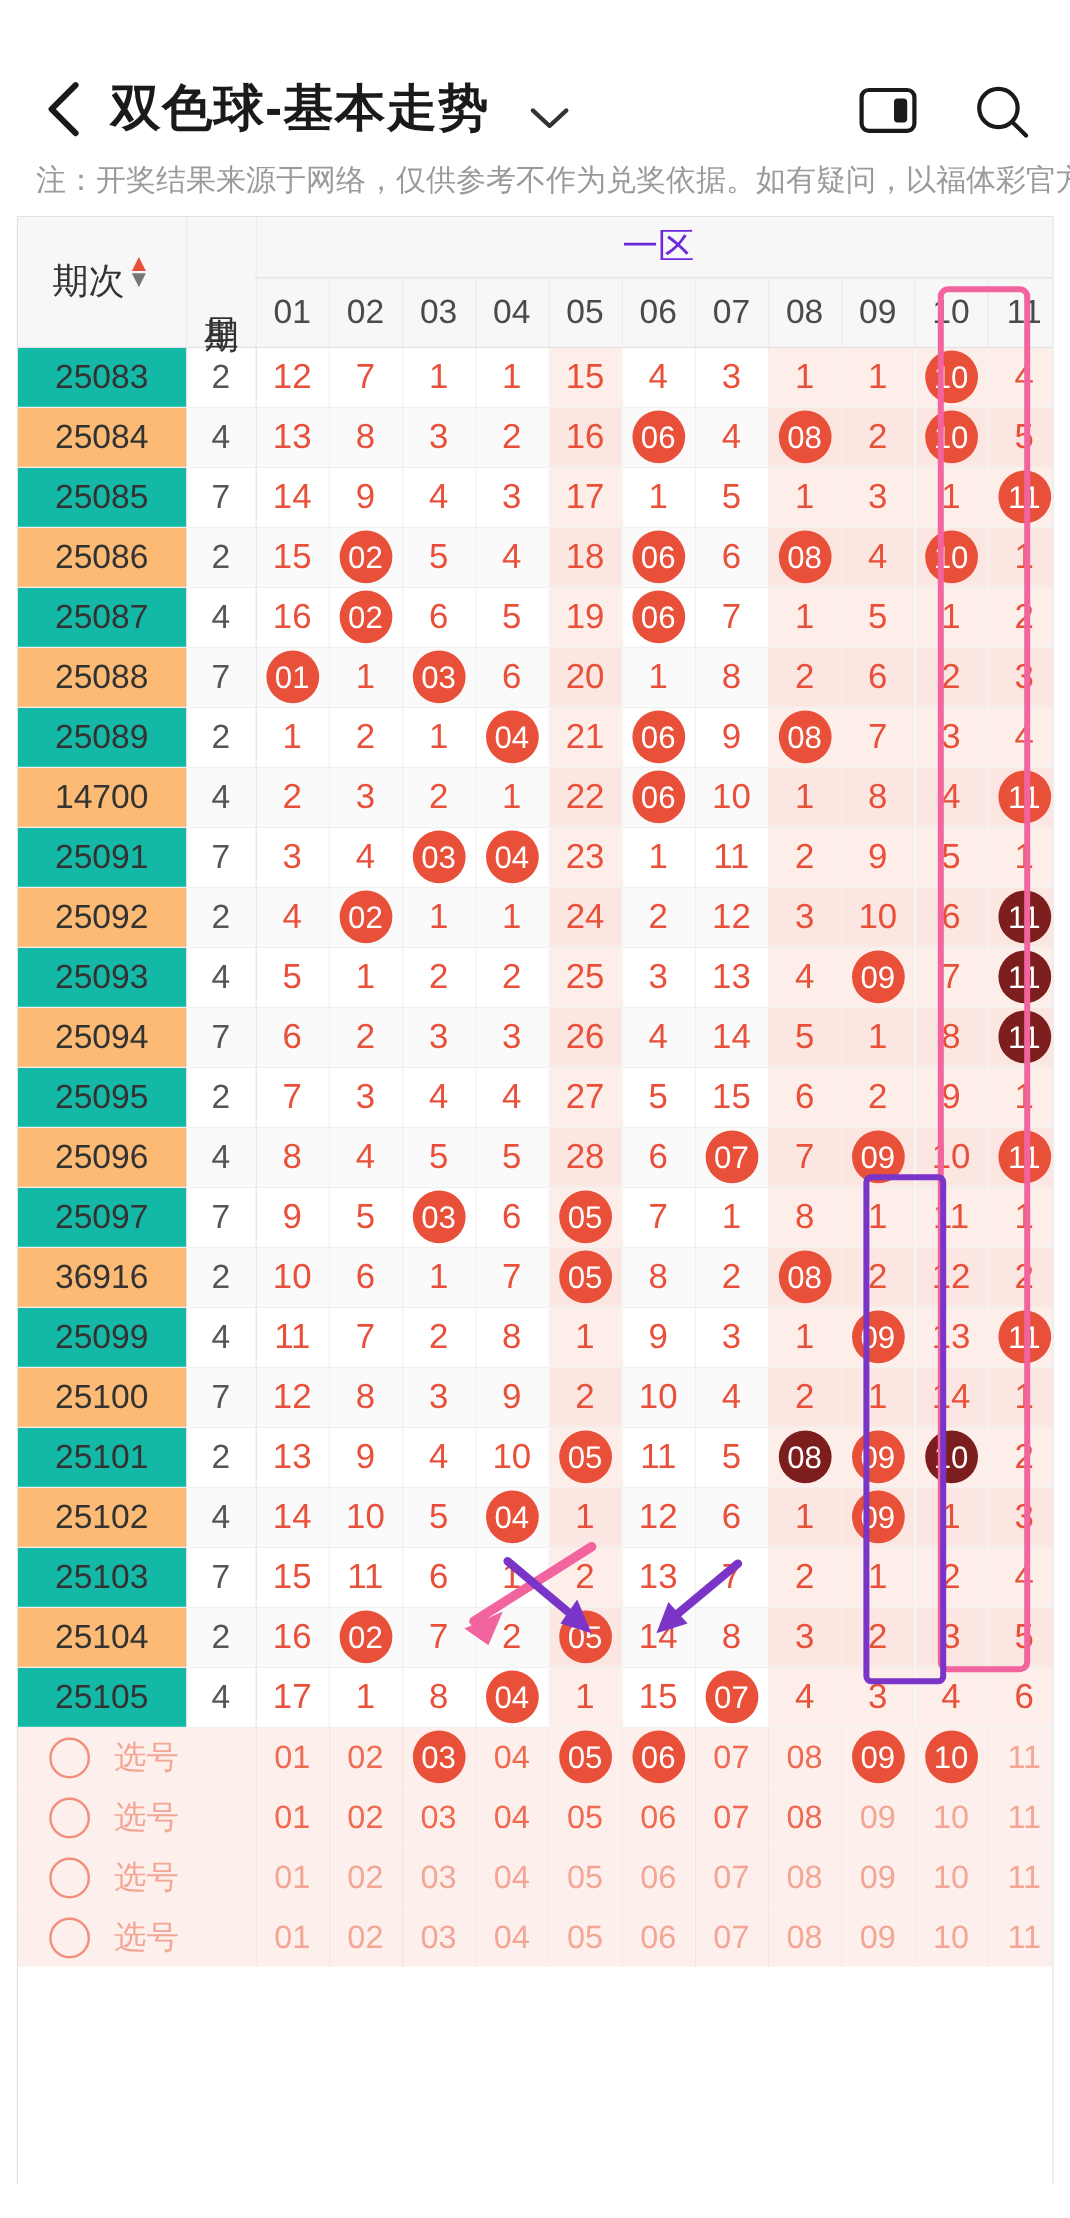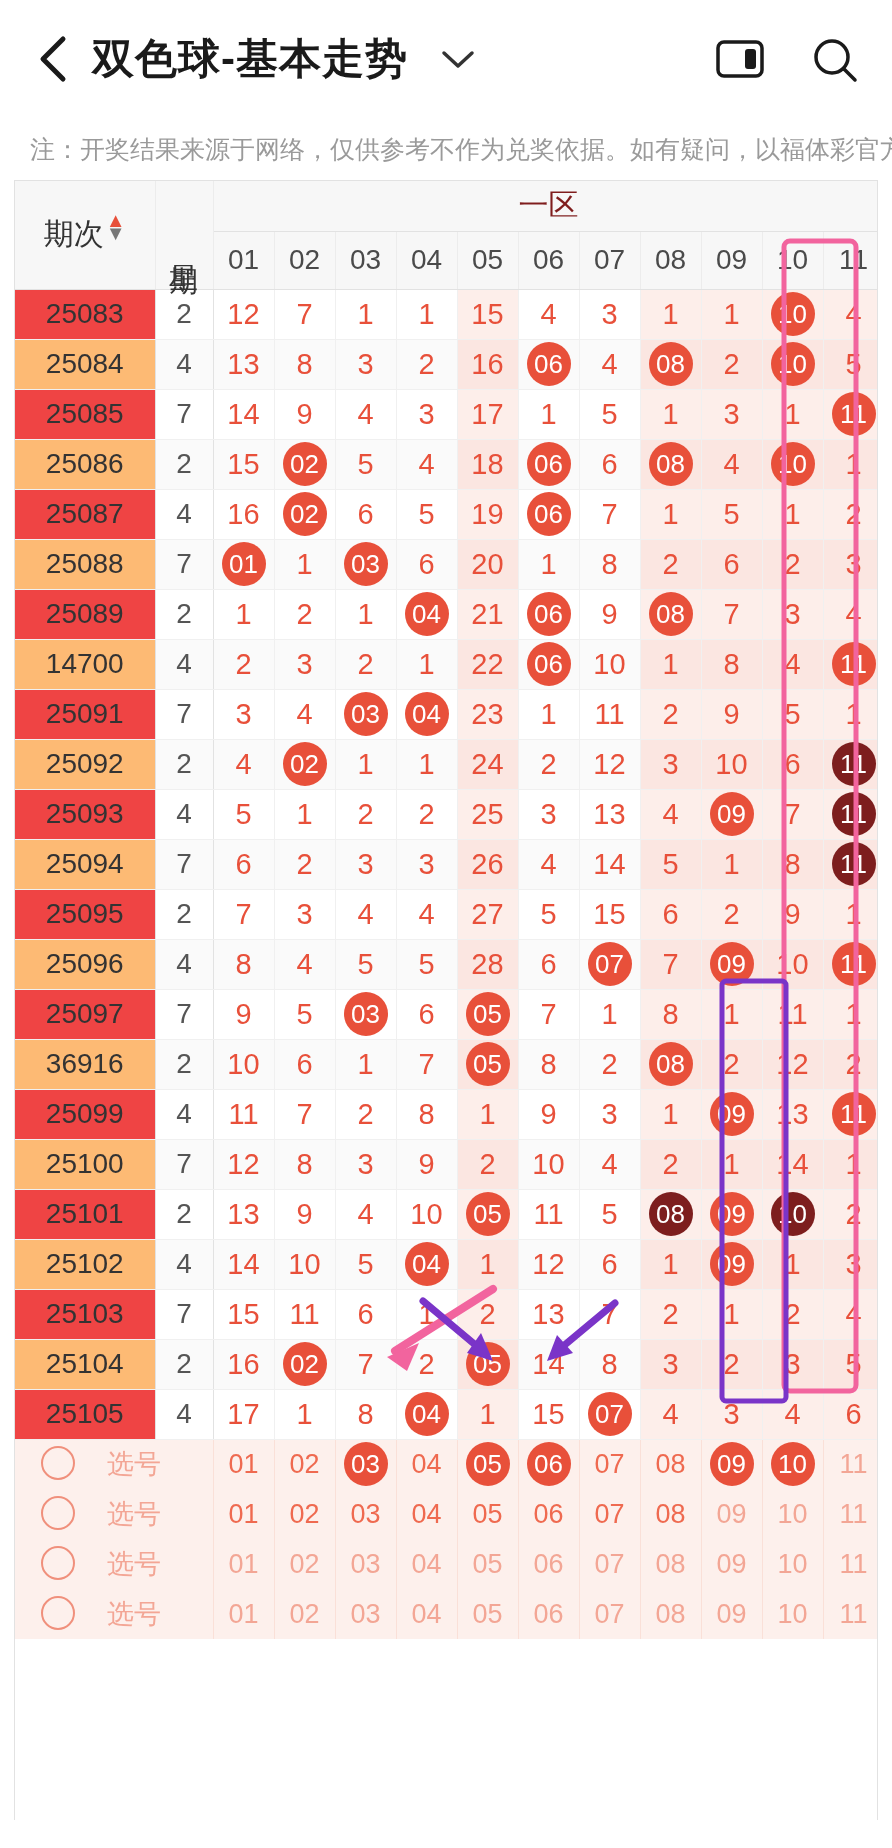--- a/index.html
+++ b/index.html
@@ -14,21 +14,21 @@
     position: relative;
     width: 892px; height: 1848px;
     background: #fff;
   }
 
   
   .header {
     position: relative;
     height: 118px;
     display: flex;
-    align-items: center;
+    align-items: flex-end;
     padding: 0 28px;
     background: #fff;
   }
   .back-icon {
     width: 54px; height: 54px;
     display: flex; align-items: center; justify-content: center;
     flex: 0 0 auto;
     margin-right: 10px;
   }
   .back-icon svg { display: block; }
@@ -110,21 +110,21 @@
     display: inline-flex;
     flex-direction: column;
     line-height: 0.62;
     font-size: 20px;
   }
   .sort-up { color: #e8503a; }
   .sort-down { color: #777; }
   .th-zone {
     height: 50px;
     font-size: 30px;
-    color: #7f1d1d;
+    color: #6d28d9;
     border-bottom: 1px solid #e2e2e2;
   }
   .th-col {
     height: 58px;
     font-size: 28px;
     color: #4a4a4a;
   }
   .th-week-text { writing-mode: vertical-rl; font-size: 29px; letter-spacing: 2px; }
 
   tbody td {
@@ -133,21 +133,21 @@
     border-right: 1px solid #f0f0f0;
     border-bottom: 1px solid #f0f0f0;
     font-size: 29px;
     color: #e8503a;
     padding: 0;
     position: relative;
   }
   td.issue {
     color: #333;
     font-size: 28px;
-    background: #ef4444;
+    background: #14b8a6;
     border-right: 1px solid #e2e2e2;
   }
   td.week {
     color: #555;
     font-size: 28px;
     border-right: 1px solid #e2e2e2;
   }
   tr.alt td { background: #fafafa; }
   tr.alt td.issue { background: #fdba74; }
   td.tint { background: #fdeeea; }
@@ -177,21 +177,21 @@
     color: #f3a695;
     font-size: 27px;
   }
   td.pick-label {
     color: #ef6a50;
     font-size: 29px;
     text-align: left;
     padding-left: 26px;
     border-right: 1px solid #fae0d8;
   }
-  .pick-inner { display: flex; align-items: flex-start; gap: 32px; }
+  .pick-inner { display: flex; align-items: flex-end; gap: 20px; }
   .pick-circle {
     width: 34px; height: 34px;
     border: 2px solid #f0907c;
     border-radius: 50%;
     flex: 0 0 auto;
   }
   td.pick-num.strong { color: #ef6a50; }
 
   
   .overlay {

